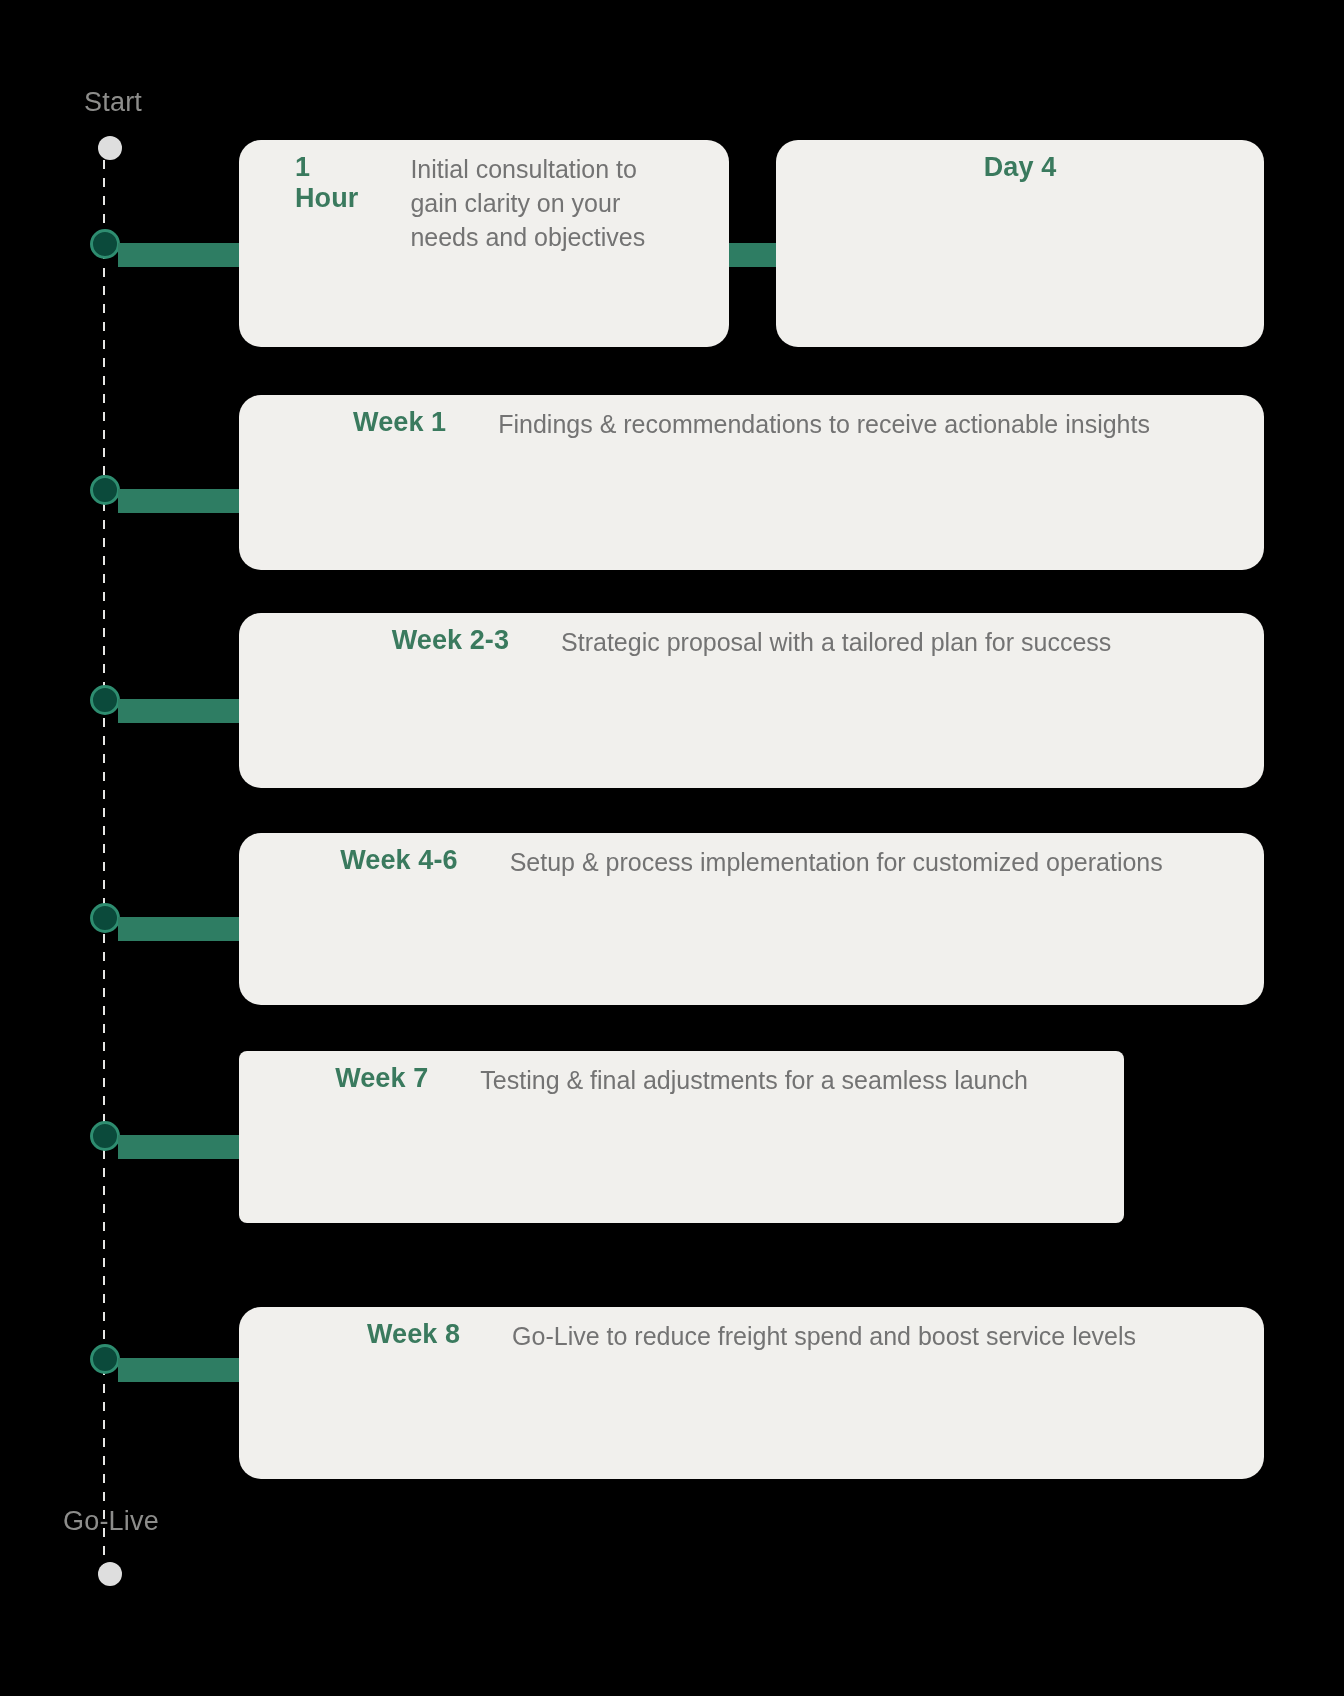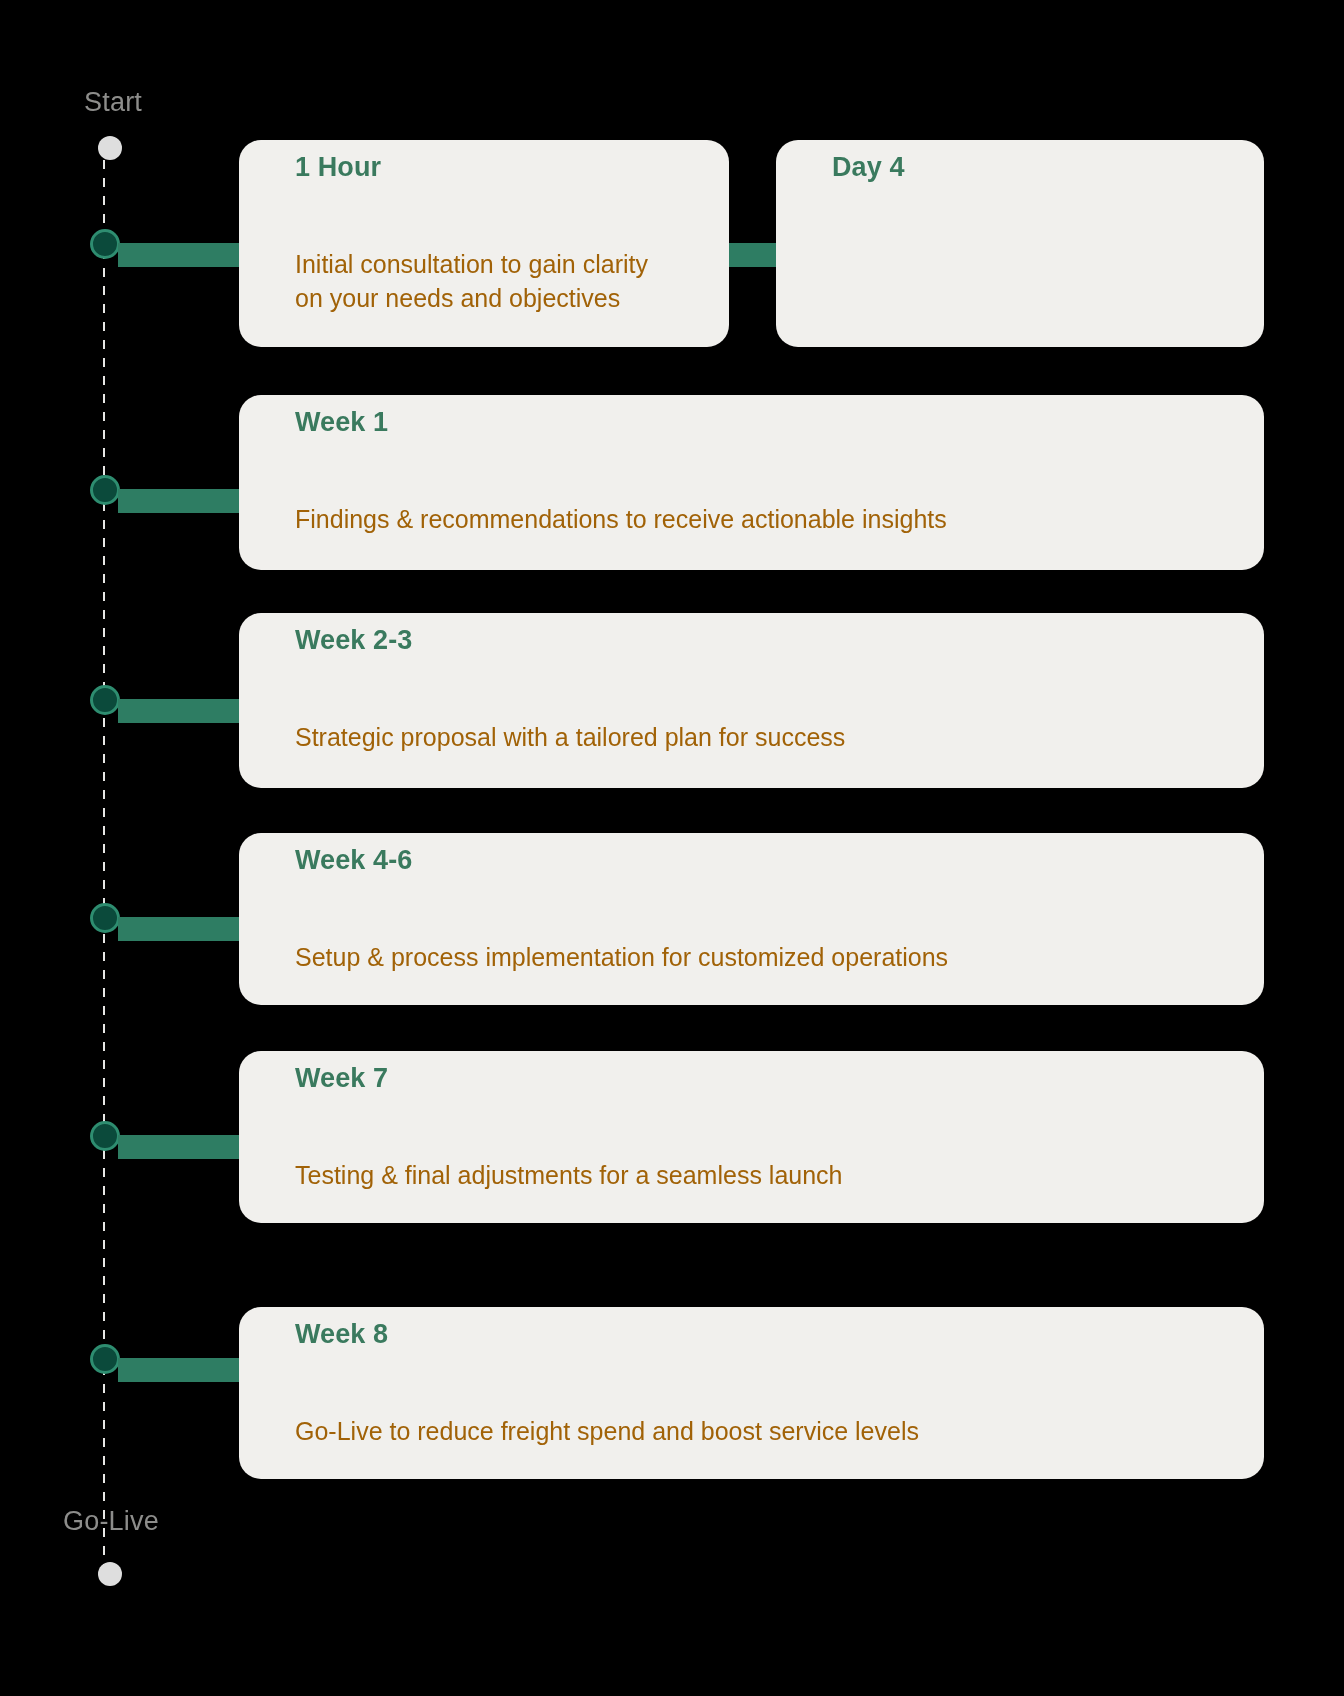--- a/index.html
+++ b/index.html
@@ -65,33 +65,33 @@
     left:94px;
   }
 
   
   .card {
     position:absolute;
     background:#f1f0ed;
     border-radius:22px;
     padding:0 44px;
     display:flex;
-    flex-direction:column;
-    justify-content:flex-start;
+    flex-direction:row;
+    justify-content:center;
     gap:28px;
   }
   .card h3 {
     color:#3a7a5e;
     font-size:27px;
     font-weight:bold;
     letter-spacing:0.1px;
     margin-bottom:12px;
   }
   .card p {
-    color:#a16207;
+    color:#737373;
     font-size:25px;
     line-height:1.36;
     font-weight:normal;
   }
 </style>
 </head>
 <body>
 
 <div id="root">
 
@@ -131,21 +131,21 @@
 
   <div class="node" style="top:879px;"></div>
   <div class="conn" style="top:893px; width:121px;"></div>
   <div class="card" style="left:215px; top:809px; width:1025px; height:172px;">
     <h3>Week 4-6</h3>
     <p>Setup &amp; process implementation for customized operations</p>
   </div>
 
   <div class="node" style="top:1097px;"></div>
   <div class="conn" style="top:1111px; width:121px;"></div>
-  <div class="card" style="left:215px; top:1027px; width:1025px; height:172px;">
+  <div class="card" style="left:215px; top:1027px; width:885px; height:172px;border-radius:8px;">
     <h3>Week 7</h3>
     <p>Testing &amp; final adjustments for a seamless launch</p>
   </div>
 
   <div class="node" style="top:1320px;"></div>
   <div class="conn" style="top:1334px; width:121px;"></div>
   <div class="card" style="left:215px; top:1245px; width:1025px; height:172px;margin-top:38px;">
     <h3>Week 8</h3>
     <p>Go-Live to reduce freight spend and boost service levels</p>
   </div>

